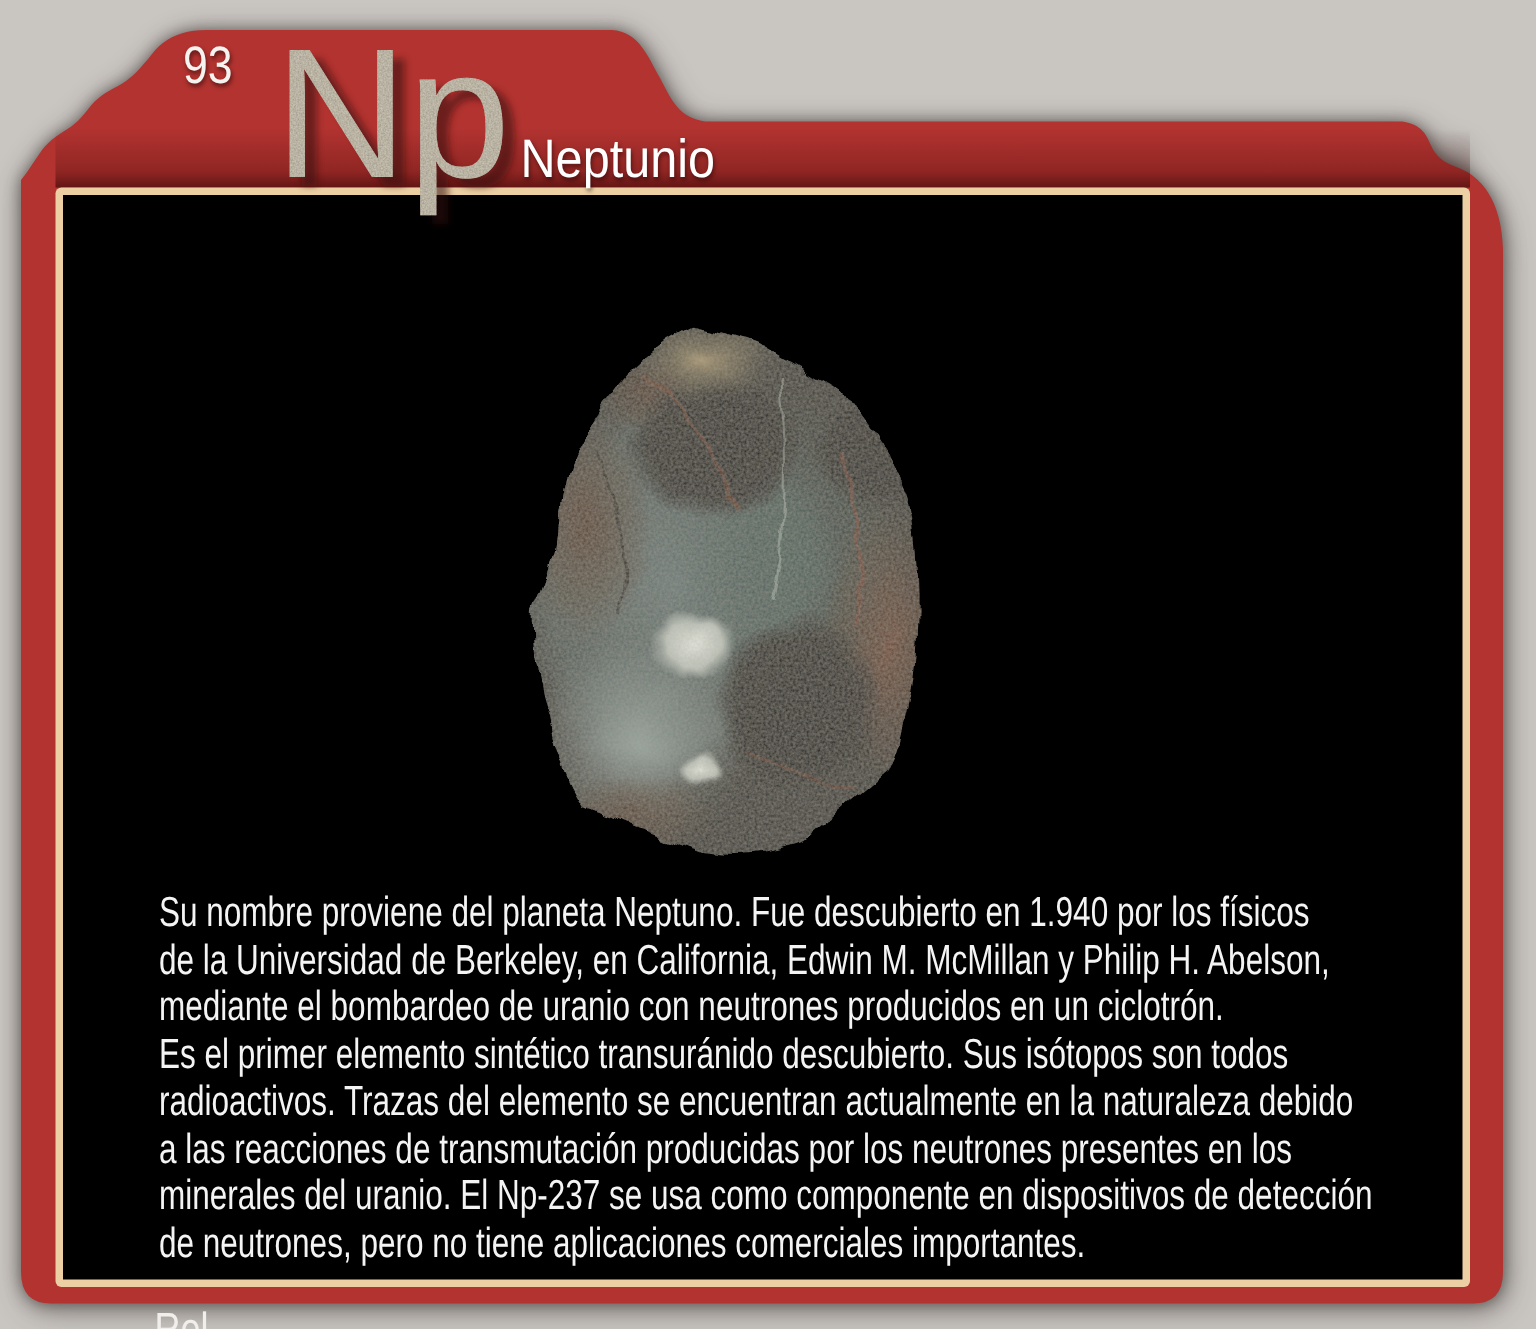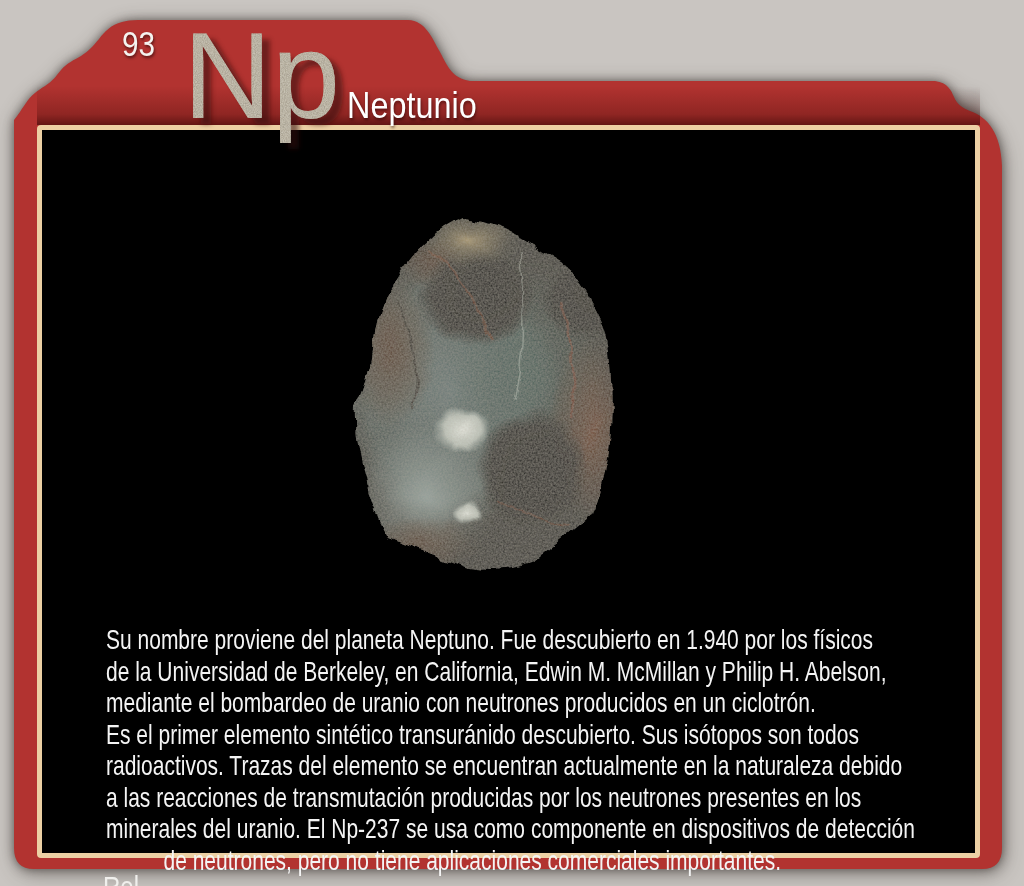--- a/index.html
+++ b/index.html
@@ -1,41 +1,41 @@
 <!DOCTYPE html>
 <html><head>
 <meta charset="utf-8">
 <style>
   html,body{margin:0;padding:0;}
   body{
     width:1024px;height:886px;overflow:hidden;position:relative;
     background:#c9c5c1;
     font-family:"Liberation Sans","DejaVu Sans",sans-serif;
   }
-  .stage{position:absolute;inset:0;width:916px;height:886px;text-align:right;}
+  .stage{position:absolute;inset:0;width:916px;height:886px;}
   svg.card{position:absolute;left:0;top:0;}
   .card-shadow{
     filter:drop-shadow(0 0 5px rgba(45,38,34,.55)) drop-shadow(2px 4px 9px rgba(45,38,34,.45));
   }
   .atomic-number{
     position:absolute;left:122px;top:26px;
     font-size:35px;line-height:35px;color:#f5f3ef;
     transform:scaleX(.85);transform-origin:0 50%;
     text-shadow:1px 2px 3px rgba(30,5,5,.6);
     white-space:nowrap;
   }
   .element-name{
     position:absolute;left:347px;top:88px;
     font-size:36px;line-height:36px;color:#ffffff;
     transform:scaleX(.9);transform-origin:0 50%;
     text-shadow:1px 2px 3px rgba(30,5,5,.55);
     white-space:nowrap;
   }
   .description{
-    position:absolute;left:106px;top:624px;width:900px;
+    position:absolute;left:106px;top:592px;width:900px;
     color:#f4f4f4;
   }
   .desc-line{
     font-size:28px;line-height:31.5px;height:31.5px;
     transform:scaleX(.75);transform-origin:0 50%;
     white-space:nowrap;
   }
   .partial-caption{
     position:absolute;left:103px;top:872px;
     font-size:30px;line-height:30px;color:#f0efec;

